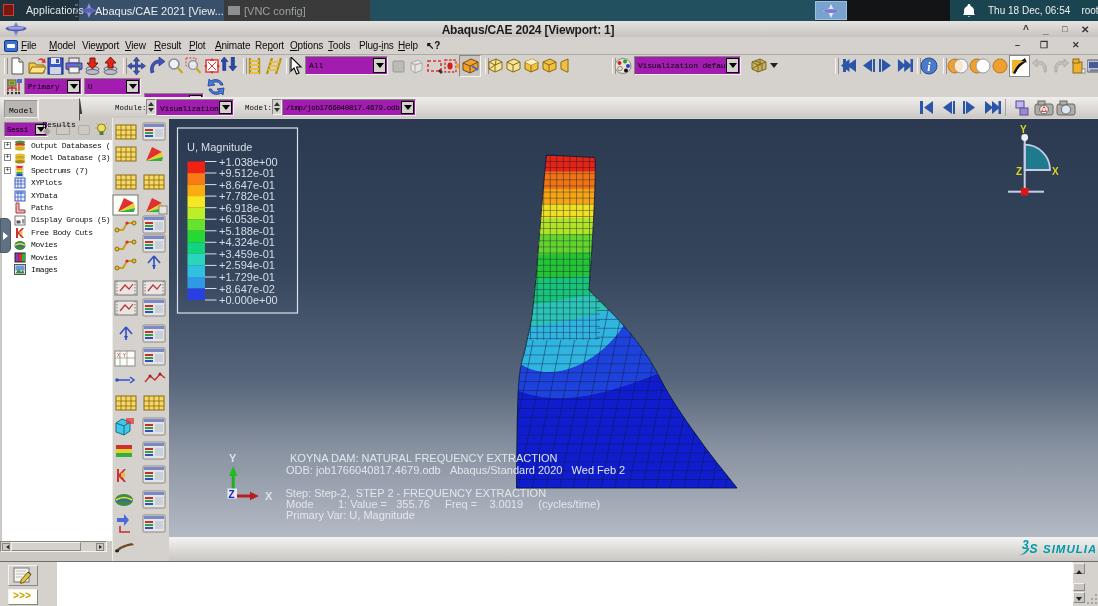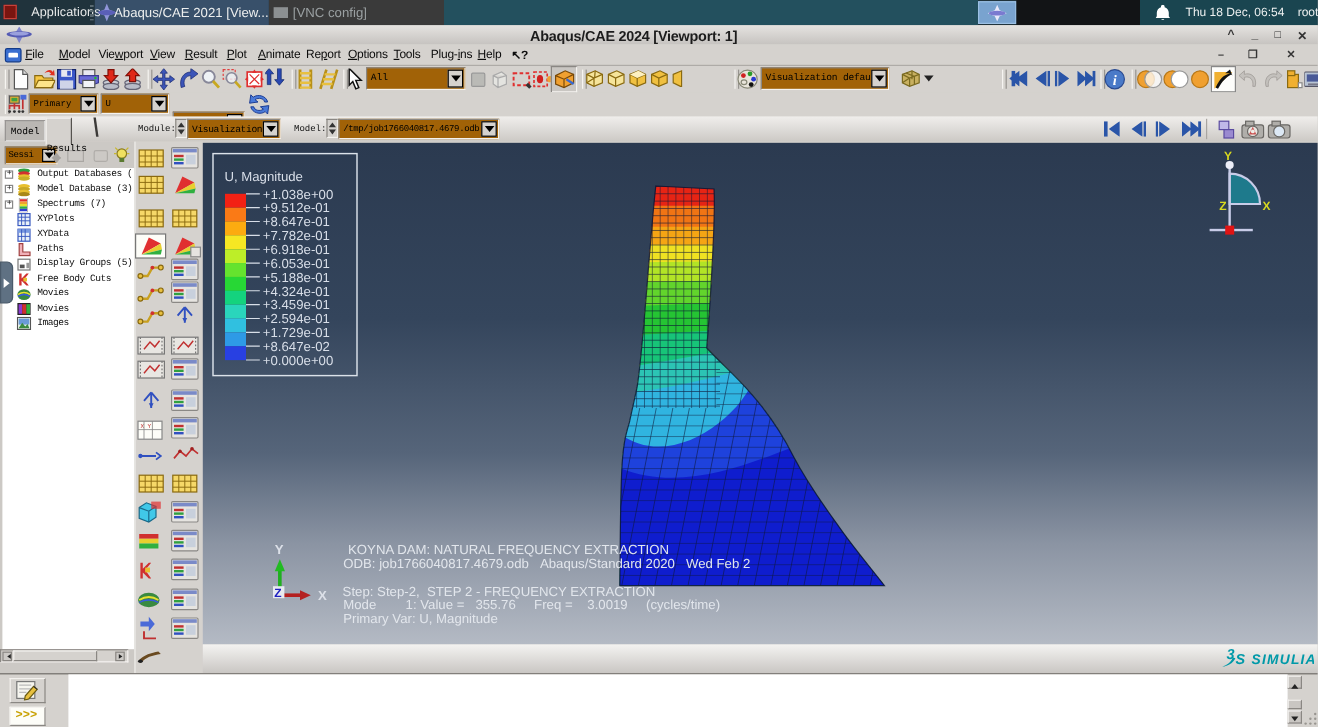--- a/index.html
+++ b/index.html
@@ -1,17 +1,17 @@
 <!DOCTYPE html>
 <html><head><meta charset="utf-8"><style>
 *{margin:0;padding:0;box-sizing:border-box}
 html,body{width:1098px;height:606px;overflow:hidden;background:#d5d2ce;font-family:"Liberation Sans",sans-serif}
 .ab{position:absolute}
 .mono{font-family:"Liberation Mono",monospace}
-.sunk{border:1px solid;border-color:#8a8783 #f4f2ef #f4f2ef #8a8783;background:#a16207}
+.sunk{border:1px solid;border-color:#8a8783 #f4f2ef #f4f2ef #8a8783;background:#a21caf}
 .rais{border:1px solid;border-color:#f4f2ef #8a8783 #8a8783 #f4f2ef}
 .cbtn{position:absolute;right:1px;top:1px;bottom:1px;width:13px;background:#d5d2ce;border:1px solid #000;display:flex;align-items:center;justify-content:center}
 .cbtn:after{content:"";border:4px solid transparent;border-top:5px solid #000;margin-top:4px}
 .grip{display:inline-block;width:4px;height:16px;border-left:1px solid #f6f4f1;border-right:1px solid #979490;margin:0 2px}
 </style></head>
 <body>
 
 <div class="ab" style="left:0;top:0;width:1098px;height:21px;background:#20333c"></div>
 <div class="ab" style="left:224px;top:0;width:146px;height:21px;background:#3a3a3a"></div>
 <div class="ab" style="left:370px;top:0;width:445px;height:21px;background:#23505e"></div>
@@ -274,21 +274,21 @@
 <span class="ab mono sunk" style="left:24px;top:1px;width:58px;height:17px;font-size:7.5px;padding:4px 0 0 3px">Primary<span class="cbtn"></span></span>
 <span class="ab mono sunk" style="left:84px;top:1px;width:57px;height:17px;font-size:7.5px;padding:4px 0 0 3px">U<span class="cbtn"></span></span>
 <span class="ab mono sunk" style="left:144px;top:16px;width:60px;height:15px;font-size:13px;padding:4px 0 0 3px">Magnitude<span class="cbtn"></span></span>
 <svg class="ab" style="left:207px;top:1px" width="18" height="18" viewBox="0 0 18 18">
       <path d="M16 7 C15 2 8 0 4 3 L2 1 L1 8 L8 7 L5.5 5 C8.5 3 13 4 13.5 7 Z" fill="#4a7ad8" stroke="#1a3a90" stroke-width="0.8"></path>
       <path d="M2 11 C3 16 10 18 14 15 L16 17 L17 10 L10 11 L12.5 13 C9.5 15 5 14 4.5 11 Z" fill="#4a7ad8" stroke="#1a3a90" stroke-width="0.8"></path>
     </svg>
 </div>
 <div class="ab" style="left:0;top:97px;width:1098px;height:21px;background:linear-gradient(#f0eeec,#ccc9c5)">
 <span class="ab mono" style="left:4px;top:3px;width:34px;height:18px;background:#bab7b3;border:1px solid;border-color:#989593 #eee #eee #989593;font-size:8px;text-align:center;padding-top:5px">Model</span>
-<span class="ab mono" style="left:38px;top:1px;width:22px;height:20px;background:#d5d2ce;border:1px solid;border-color:#f2f0ee #55524e #d5d2ce #f2f0ee;font-size:8px;text-align:center;padding-top:21px;z-index:2">Results</span>
+<span class="ab mono" style="left:38px;top:1px;width:42px;height:20px;background:#d5d2ce;border:1px solid;border-color:#f2f0ee #55524e #d5d2ce #f2f0ee;font-size:8px;text-align:center;padding-top:21px;z-index:2">Results</span>
 <span class="ab" style="left:79px;top:1px;width:2px;height:16px;background:#3c3a38;transform:skewX(8deg)"></span>
 <span class="ab mono" style="left:115px;top:7px;font-size:7.5px;color:#111">Module:</span>
 <span class="ab sunk" style="left:146px;top:2px;width:10px;height:16px;background:#d5d2ce">
       <svg width="8" height="14" style="position:absolute;left:0;top:0">
         <path d="M4 2 L7 6 L1 6 Z M4 12 L7 8 L1 8 Z" fill="#333"></path>
       </svg>
     </span>
 <span class="ab mono sunk" style="left:156px;top:2px;width:78px;height:17px;font-size:8px;letter-spacing:-0.3px;padding:4px 0 0 3px">Visualization<span class="cbtn"></span></span>
 <span class="ab mono" style="left:245px;top:7px;font-size:7.5px;color:#111">Model:</span>
 <span class="ab sunk" style="left:272px;top:2px;width:10px;height:16px;background:#d5d2ce">

